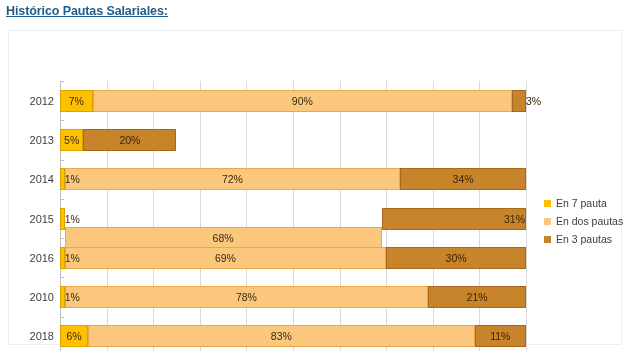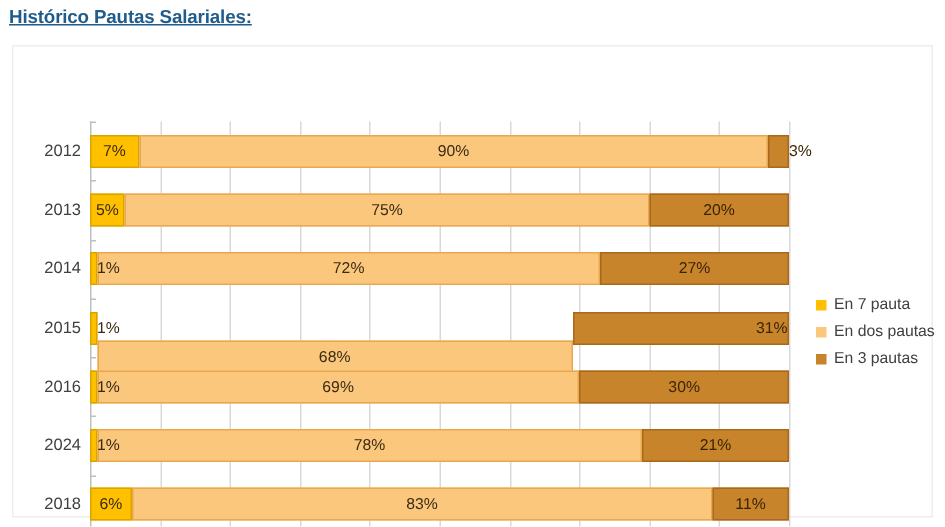--- a/index.html
+++ b/index.html
@@ -175,21 +175,21 @@
 <div id="chart-title">Histórico Pautas Salariales:</div>
 
 <div id="chart-frame">
 
   <div id="cat-axis">
       <div class="cat-label" style="top: 8.64286px;">2012</div>
       <div class="cat-label" style="top: 47.9286px;">2013</div>
       <div class="cat-label" style="top: 87.2143px;">2014</div>
       <div class="cat-label" style="top: 126.5px;">2015</div>
       <div class="cat-label" style="top: 165.786px;">2016</div>
-      <div class="cat-label" style="top: 205.071px;">2024</div>
+      <div class="cat-label" style="top: 205.071px;">2010</div>
       <div class="cat-label" style="top: 244.357px;">2018</div>
     </div>
 
   <div id="plot-area">
     <div id="plot-inner">
         <div class="gridline axis-line" style="left: 0%;"></div>
         <div class="gridline" style="left: 10%;"></div>
         <div class="gridline" style="left: 20%;"></div>
         <div class="gridline" style="left: 30%;"></div>
         <div class="gridline" style="left: 40%;"></div>
@@ -211,39 +211,36 @@
               <span class="seg-label">3%</span>
             </div>
           </div>
         </div>
         <div class="cat-tick" style="top: 0px; left: 0px; width: 4px;"></div>
         <div class="row" style="top: 47.9286px;">
           <div class="bar-stack">
             <div class="seg s0" style="width: 5%;">
               <span class="seg-label">5%</span>
             </div>
-            <div class="seg s1" style="width: 75%;">
-              <span class="seg-label">75%</span>
-            </div>
             <div class="seg s2" style="width: 20%;">
               <span class="seg-label">20%</span>
             </div>
           </div>
         </div>
         <div class="cat-tick" style="top: 39.2857px; left: 0px; width: 4px;"></div>
         <div class="row" style="top: 87.2143px;">
           <div class="bar-stack">
             <div class="seg s0 narrow" style="width: 1%;">
               <span class="seg-label">1%</span>
             </div>
             <div class="seg s1" style="width: 72%;">
               <span class="seg-label">72%</span>
             </div>
             <div class="seg s2" style="width: 27%;">
-              <span class="seg-label">27%</span>
+              <span class="seg-label">34%</span>
             </div>
           </div>
         </div>
         <div class="cat-tick" style="top: 78.5714px; left: 0px; width: 4px;"></div>
         <div class="row" style="top: 126.5px;">
           <div class="bar-stack">
             <div class="seg s0 narrow" style="width: 1%;">
               <span class="seg-label">1%</span>
             </div>
             <div class="seg s1" style="width: 68%; margin-top: 19px;">

